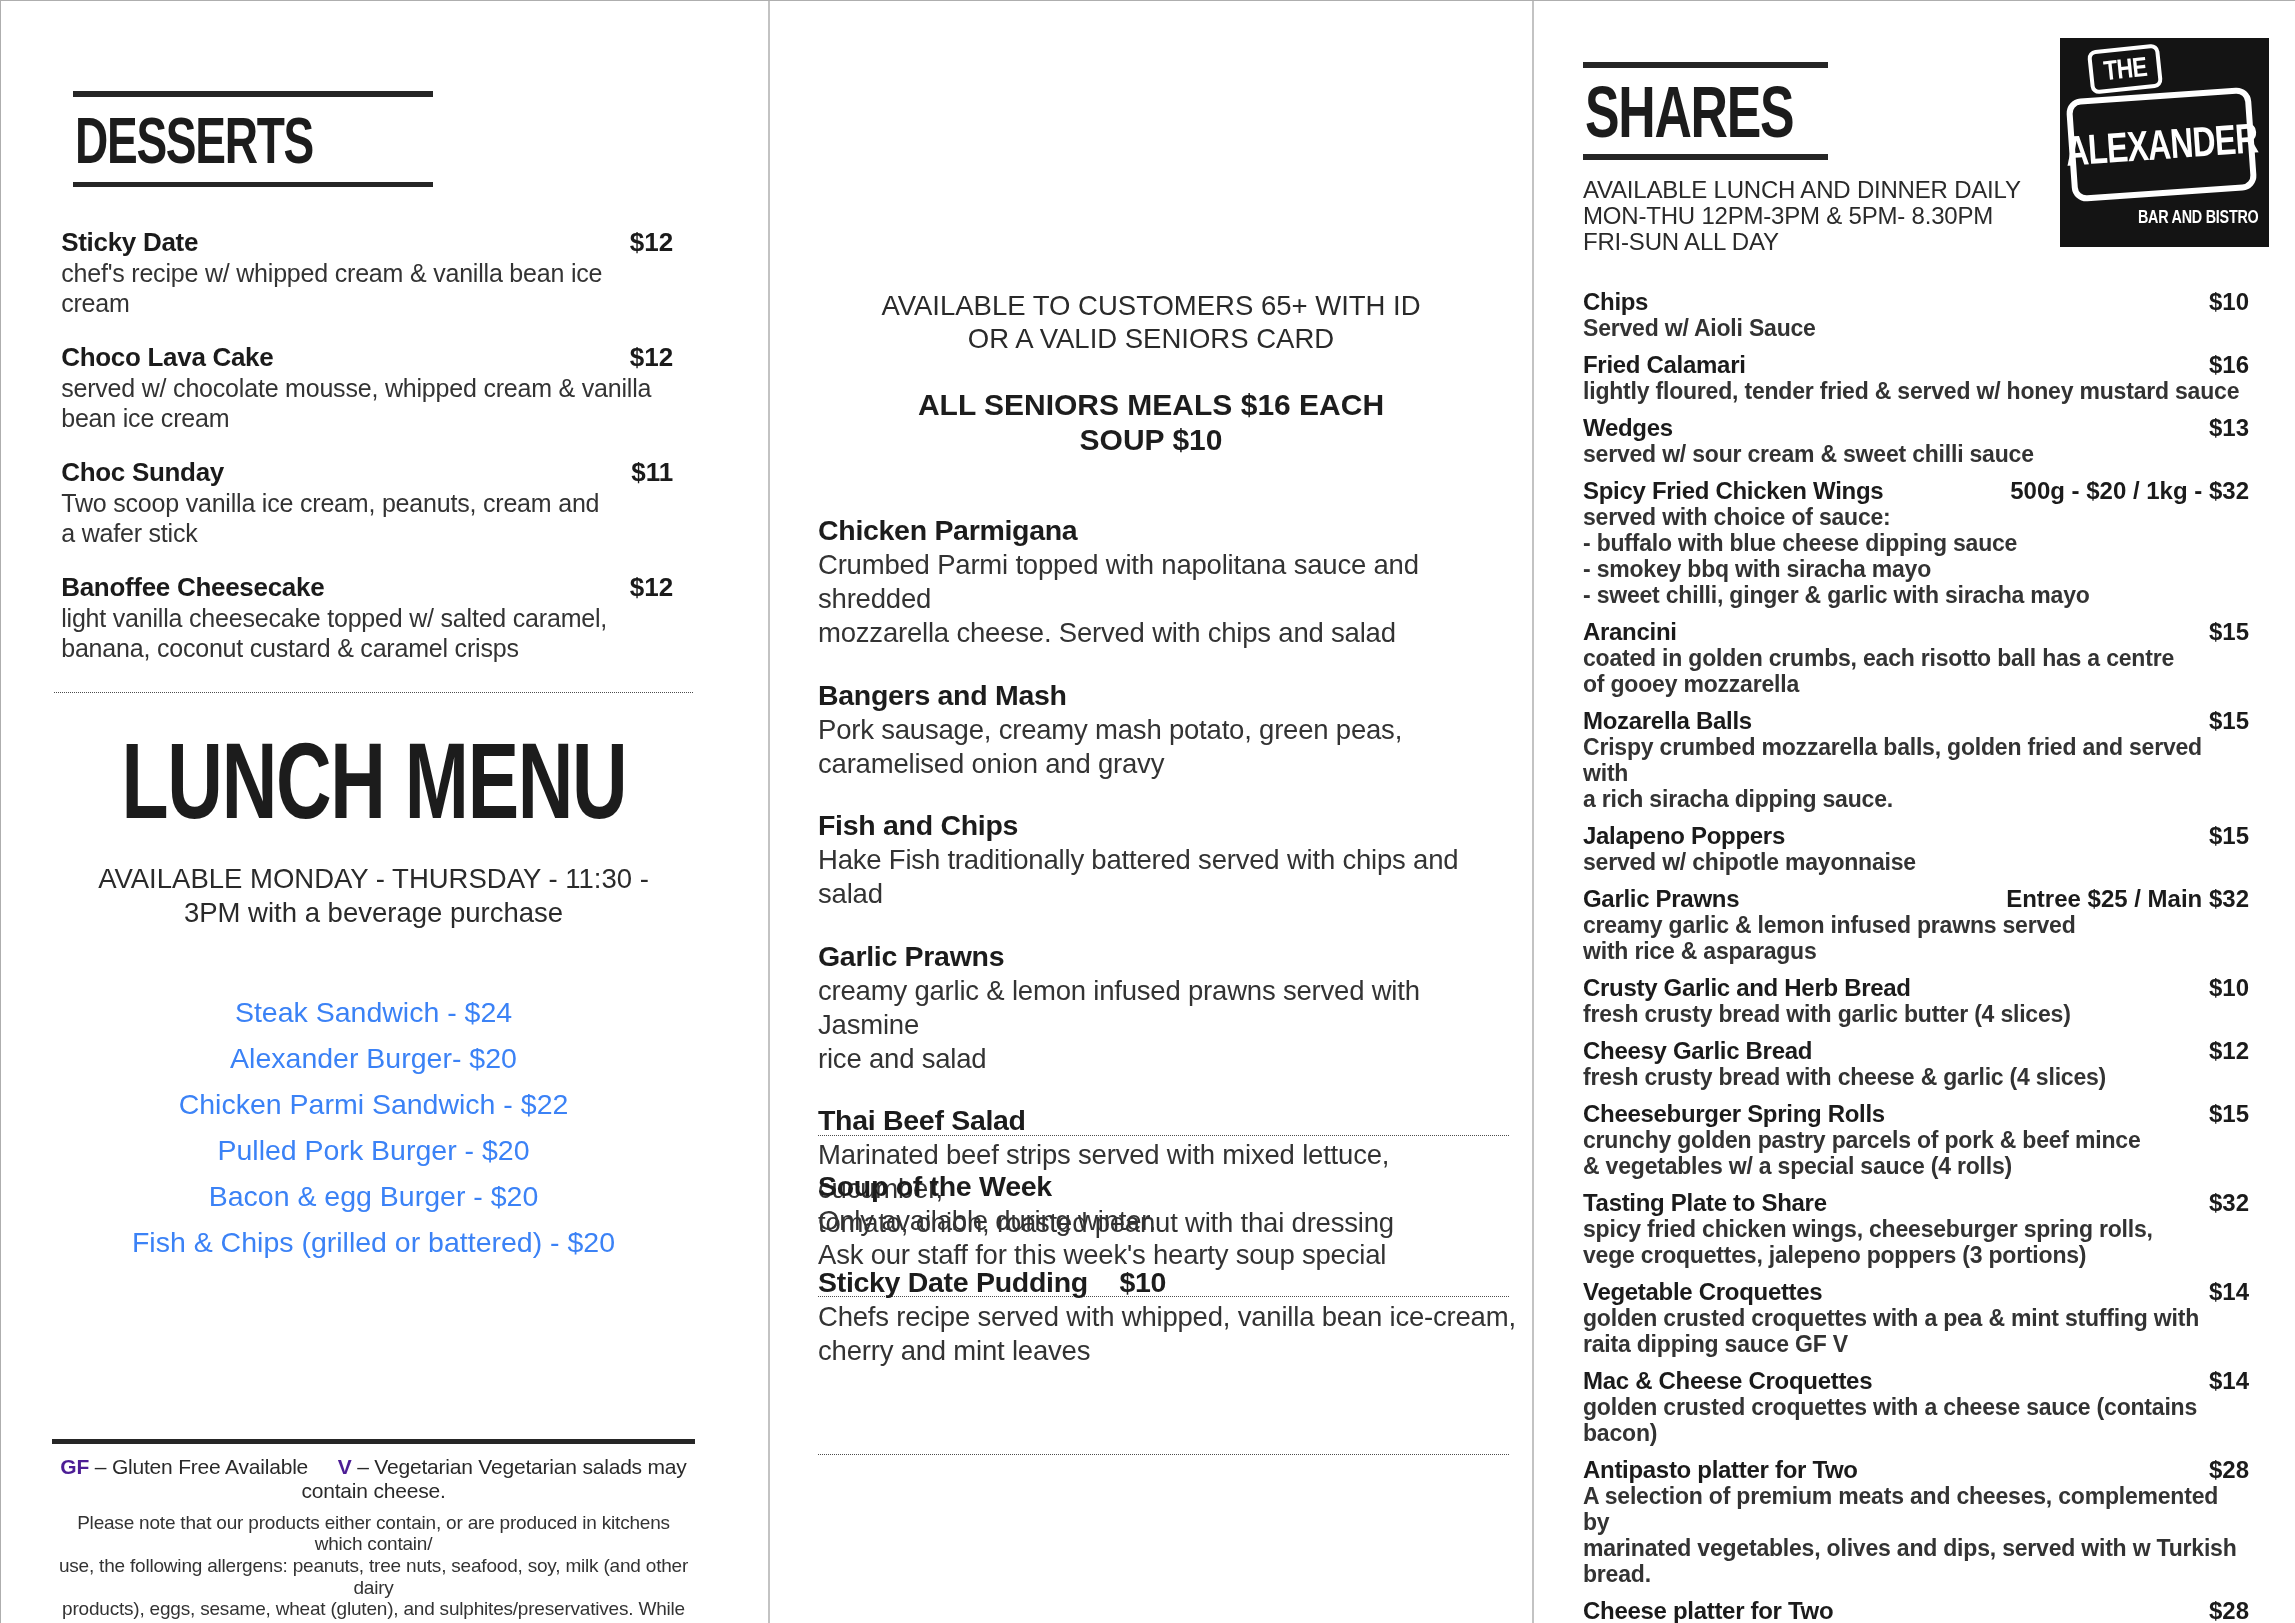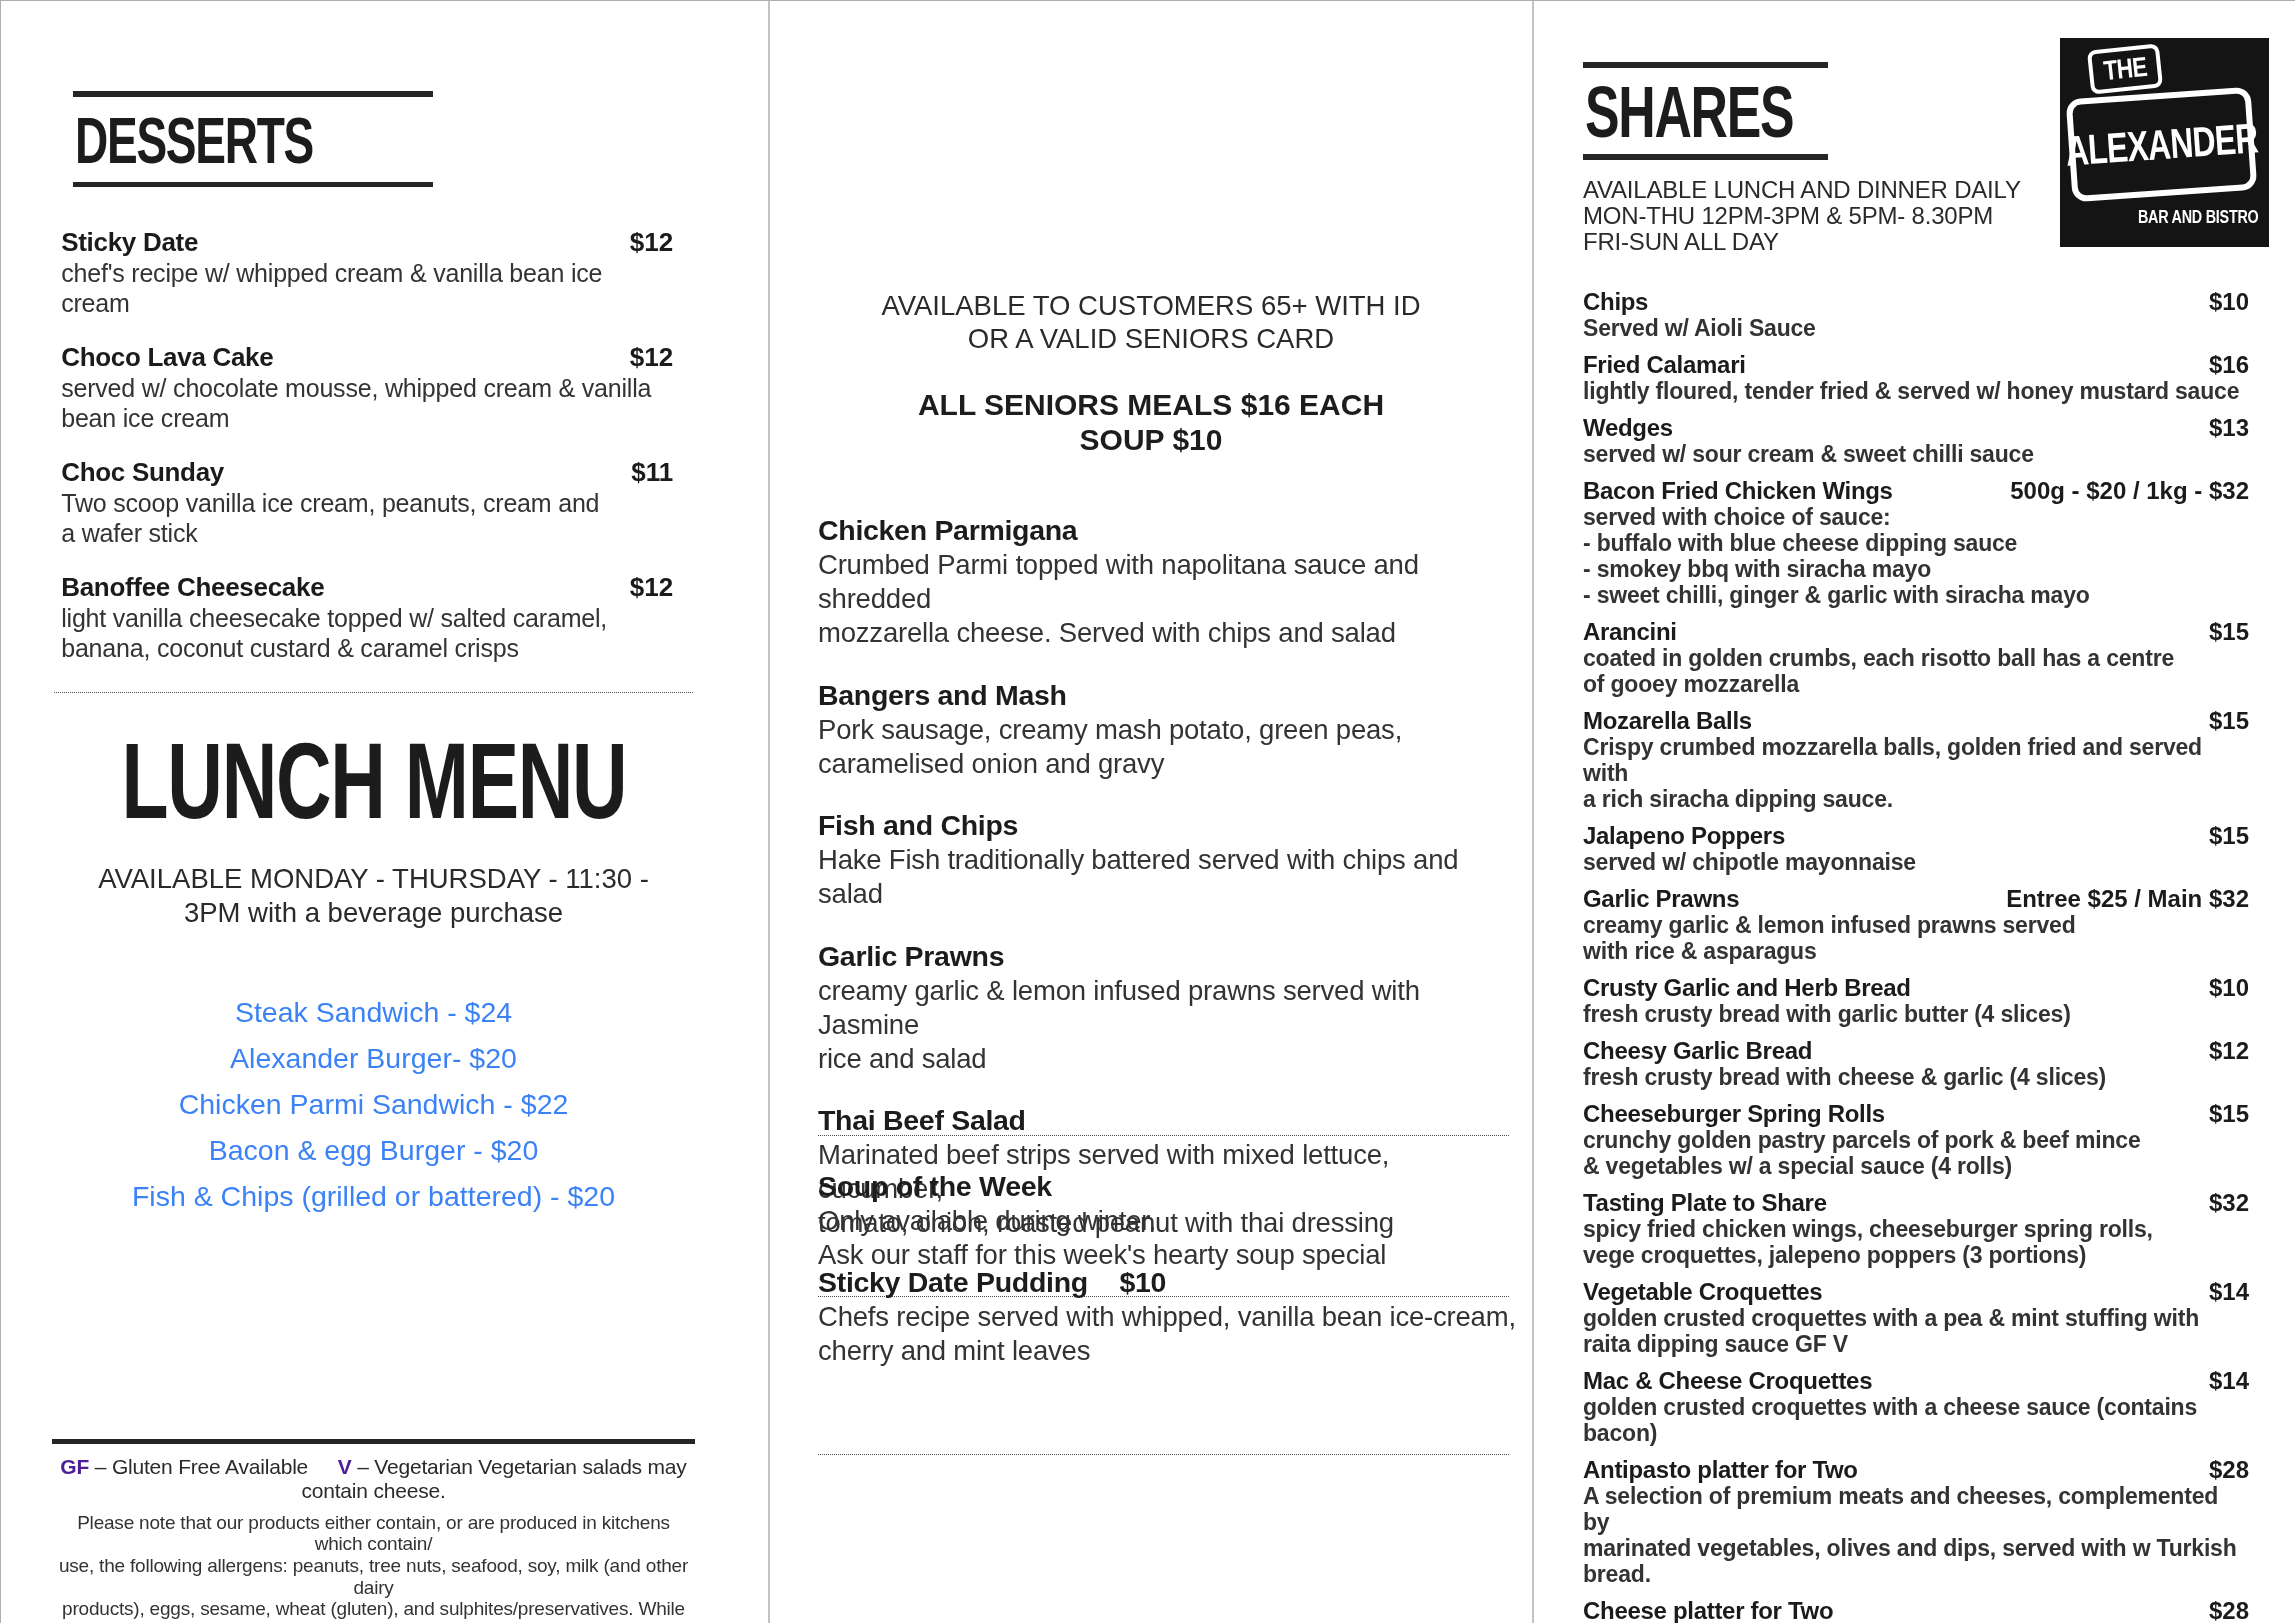--- a/index.html
+++ b/index.html
@@ -145,20 +145,21 @@
 
     <div class="lunch-title-wrap">
       <div id="lunch-title" class="big center-scale">LUNCH MENU</div>
     </div>
     <div class="lunch-availability">AVAILABLE MONDAY - THURSDAY - 11:30 -
 3PM  with a beverage purchase</div>
     <div class="lunch-items" id="lunch-items">
         <div class="litem">Steak Sandwich - $24</div>
         <div class="litem">Alexander Burger- $20</div>
         <div class="litem">Chicken Parmi Sandwich - $22</div>
+        <div class="litem">Pulled Pork Burger - $20</div>
         <div class="litem">Bacon &amp; egg Burger - $20</div>
         <div class="litem">Fish &amp; Chips (grilled or battered) - $20</div>
       </div>
 
     <div class="footnote">
       <div class="rule footnote-rule"></div>
       <div class="legend">
         <b>GF</b>
         <span>– Gluten Free Available</span>
         <b class="v-abbr">V</b>
@@ -249,21 +250,21 @@
         </div>
         <div class="sh-item">
           <div class="sh-row">
             <span class="sh-name">Wedges</span>
             <span class="sh-price">$13</span>
           </div>
           <div class="sh-desc">served w/ sour cream &amp; sweet chilli sauce</div>
         </div>
         <div class="sh-item">
           <div class="sh-row">
-            <span class="sh-name">Bacon Fried Chicken Wings</span>
+            <span class="sh-name">Spicy Fried Chicken Wings</span>
             <span class="sh-price">500g - $20 / 1kg - $32</span>
           </div>
           <div class="sh-desc">served with choice of sauce:
 - buffalo with blue cheese dipping sauce
 - smokey bbq with siracha mayo
 - sweet chilli, ginger &amp; garlic with siracha mayo</div>
         </div>
         <div class="sh-item">
           <div class="sh-row">
             <span class="sh-name">Arancini</span>

